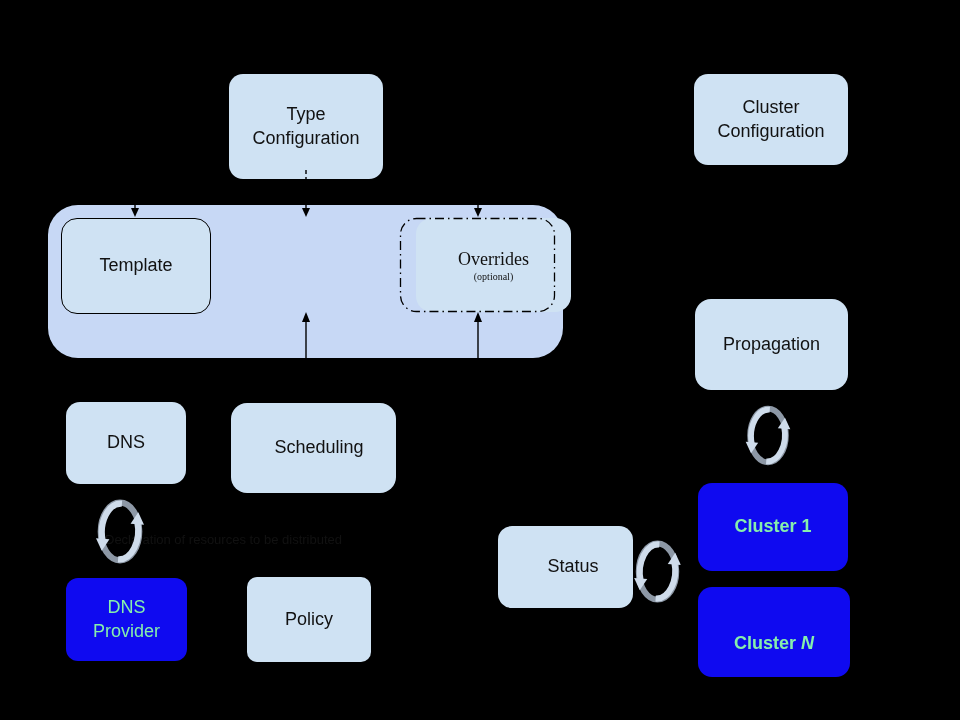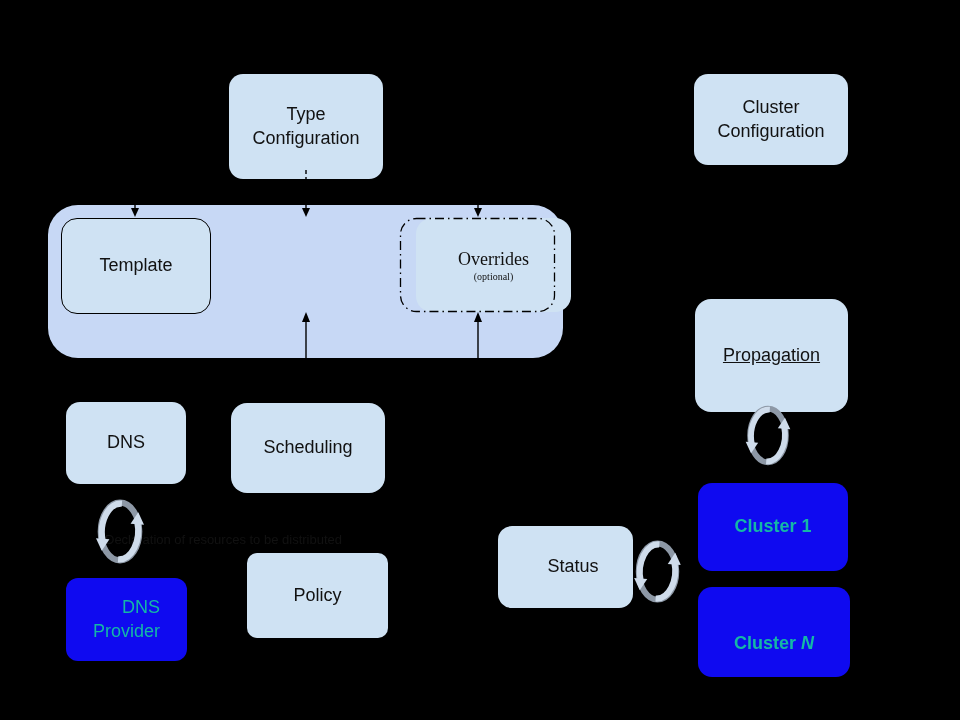--- a/index.html
+++ b/index.html
@@ -7,41 +7,41 @@
     position:relative; width:960px; height:720px;
     background:#000000; overflow:hidden;
     font-family:"Liberation Sans", sans-serif;
   }
   .node {
     position:absolute; display:flex; flex-direction:column;
     align-items:center; justify-content:center; text-align:center;
     font-size:18px; line-height:1.28; color:#111;
     background:#cfe2f3; border-radius:14px; white-space:pre-line;
   }
-  .blue { background:#0f0af0; color:#14b8a6;text-align:right; }
+  .blue { background:#0f0af0; color:#86efac; }
   .bold { font-weight:bold; }
   .group {
     position:absolute; left:48px; top:205px; width:515px; height:153px;
     background:#c7d8f5; border-radius:30px;
   }
   .bordered { border:1.3px solid #000; border-radius:16px; }
   #type-config    { left:229px; top:74px;  width:154px; height:105px; }
   #cluster-config { left:694px; top:74px;  width:154px; height:91px; }
   #template   { left:61px;  top:218px; width:148px; height:94px; }
   #placement  { left:230px; top:218px; width:153px; height:94px; }
   #overrides  { left:416px; top:218px; width:155px; height:94px; border-radius:16px;font-family:Liberation Serif, serif; }
   #overrides .sub { font-size:10px; line-height:1.15; }
   #group-caption {
     position:absolute; left:57px; top:327px; font-size:13px; color:#111;
   }
   #dns         { left:66px;  top:402px; width:120px; height:82px; }
-  #scheduling  { left:231px; top:403px; width:154px; height:90px; border-radius:16px; }
+  #scheduling  { left:231px; top:403px; width:154px; height:90px; border-radius:16px;padding-left:11px; }
   #dns-provider{ left:66px;  top:578px; width:121px; height:83px; border-radius:12px; }
-  #policy      { left:247px; top:553px; width:141px; height:85px; border-radius:10px; }
-  #propagation { left:695px; top:299px; width:153px; height:113px; border-radius:16px;text-decoration:underline; }
+  #policy      { left:247px; top:577px; width:124px; height:85px; border-radius:10px; }
+  #propagation { left:695px; top:299px; width:153px; height:91px; border-radius:16px; }
   #status      { left:498px; top:526px; width:120px; height:82px;padding-left:15px; }
   #cluster-1   { left:698px; top:483px; width:150px; height:88px; }
   #cluster-n   { left:698px; top:587px; width:152px; height:90px; }
   #overlay {
     position:absolute; left:0; top:0; width:960px; height:720px;
     pointer-events:none;
   }
 </style>
 </head>
 <body>

